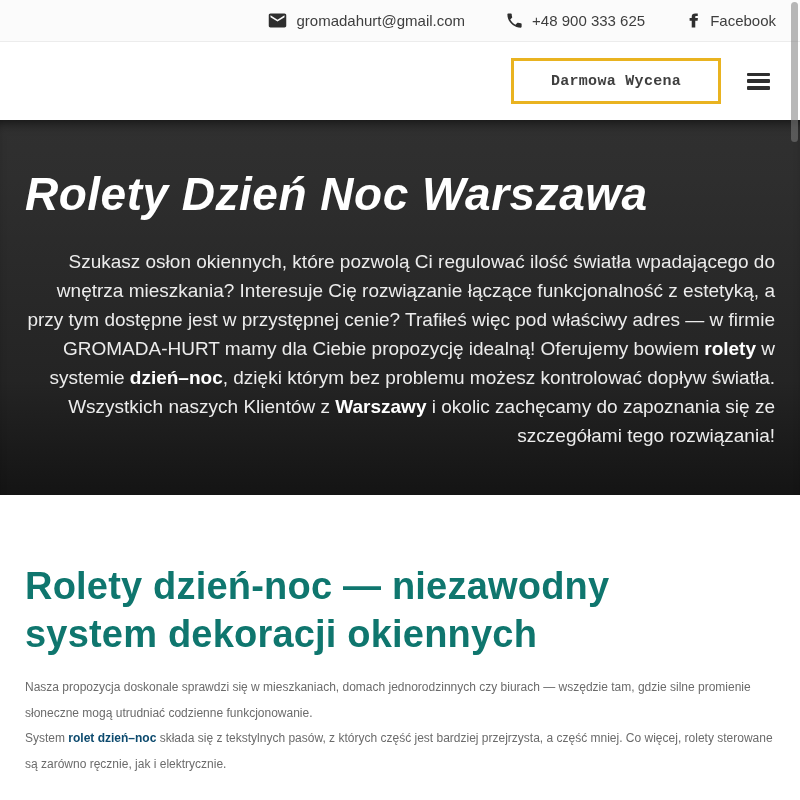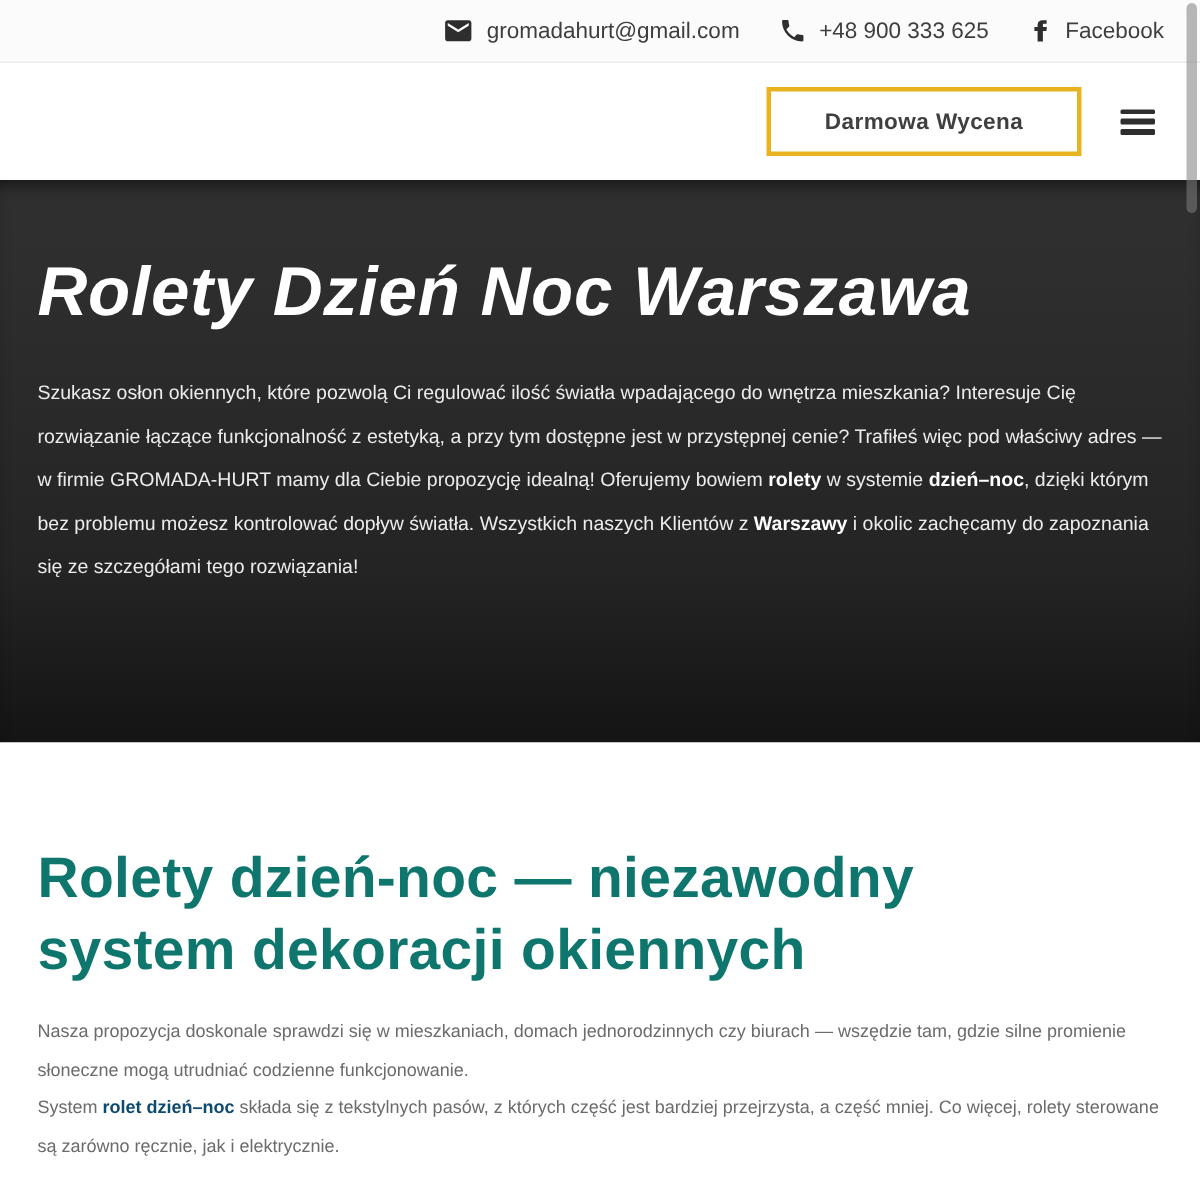--- a/index.html
+++ b/index.html
@@ -3,45 +3,45 @@
 <meta charset="utf-8">
 <style>
   * { margin:0; padding:0; box-sizing:border-box; }
   html,body { width:800px; height:800px; overflow:hidden; background:#fff;
               font-family:"Liberation Sans", sans-serif; }
   .page { position:relative; width:800px; height:800px; overflow:hidden; }
 
   
   .topbar { height:42px; background:#fbfbfb; border-bottom:1px solid #ececec;
             display:flex; align-items:center; justify-content:flex-end;
-            padding-right:24px; gap:26px; }
+            padding-right:24px; gap:40px; }
   .contact-item { display:flex; align-items:center; gap:8px; color:#3e3e3e;
                   font-size:15px; cursor:pointer; text-decoration:none; }
   .contact-item svg { display:block; }
 
   
   .header { height:78px; background:#ffffff; display:flex; align-items:center;
             justify-content:flex-end; padding-right:30px; gap:26px; }
   .cta-btn { width:210px; height:46px; background:#ffffff;
              border:3px solid #e9b320; color:#3f3f3f; font-size:15px;
-             font-weight:600; font-family:Liberation Sans, sans-serif;
+             font-weight:600; font-family:Liberation Mono, monospace;
              letter-spacing:0.3px; cursor:pointer; }
   .hamburger { width:23px; height:17px; display:flex; flex-direction:column;
                justify-content:space-between; cursor:pointer; background:none;
                border:none; padding:0; }
   .hamburger span { display:block; height:3.5px; background:#2e2e2e; border-radius:1px; }
 
   
   .hero { height:375px;
           background:linear-gradient(to bottom,#303030 0px,#2e2e2e 60px,#242424 260px,#141414 375px);
           box-shadow: inset 0 9px 12px -7px rgba(0,0,0,0.65);
           padding:47px 25px 0 25px; color:#ececec; }
   .hero h1 { font-size:46px; font-weight:700; color:#ffffff; letter-spacing:0.5px;
              margin-bottom:26px;font-style:italic; }
-  .hero p { font-size:13px; line-height:29px; max-width:752px; color:#ececec; }
+  .hero p { font-size:19px; line-height:29px; max-width:752px; color:#ececec;text-align:right; }
   .hero p b { color:#ffffff; font-weight:700; }
 
   
   .main { padding:67px 25px 0 25px; background:#fff; }
   .main h2 { font-size:38px; line-height:48px; font-weight:700; color:#0f766e;
              max-width:680px; letter-spacing:0.2px; }
   .main p { font-size:12px; line-height:25.5px; color:#6b6b6b; max-width:752px;
             margin-top:17px; }
   .main p b { color:#0c4a6e; font-weight:700; }
 

